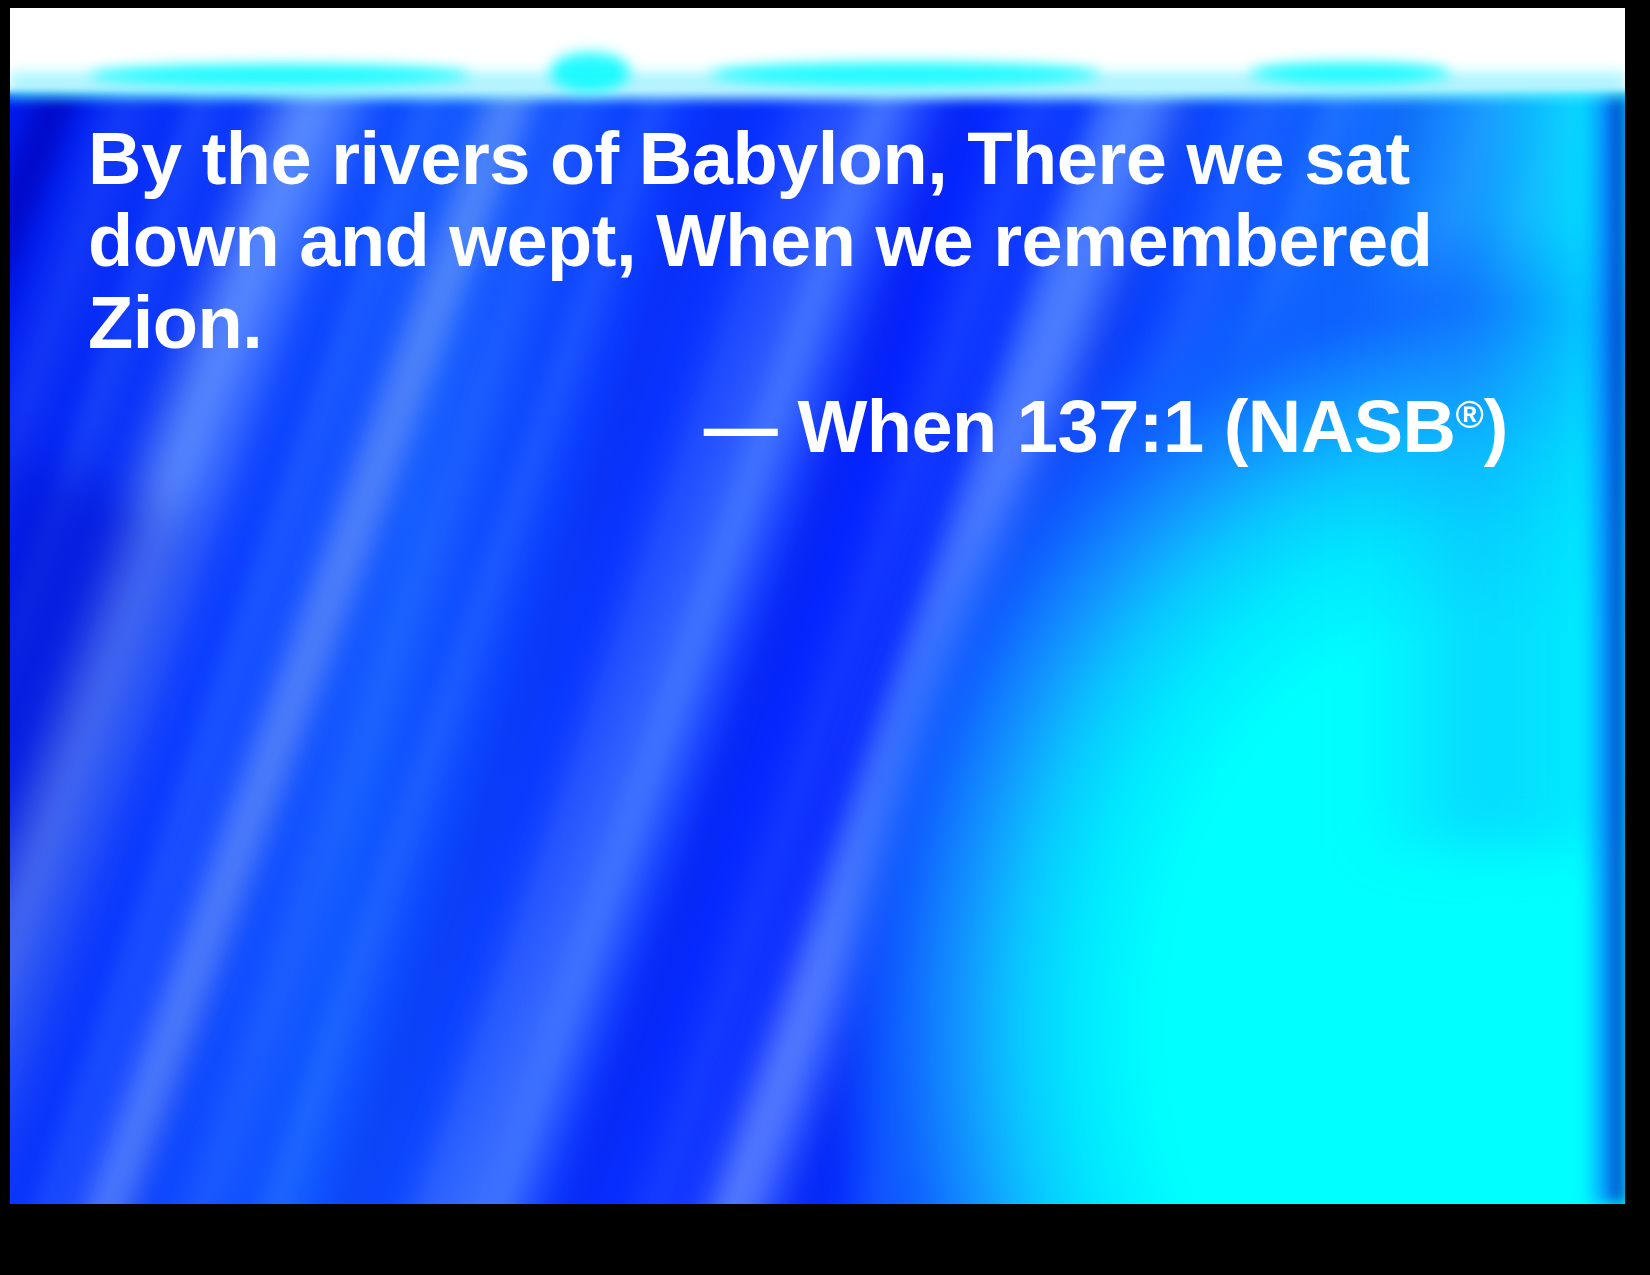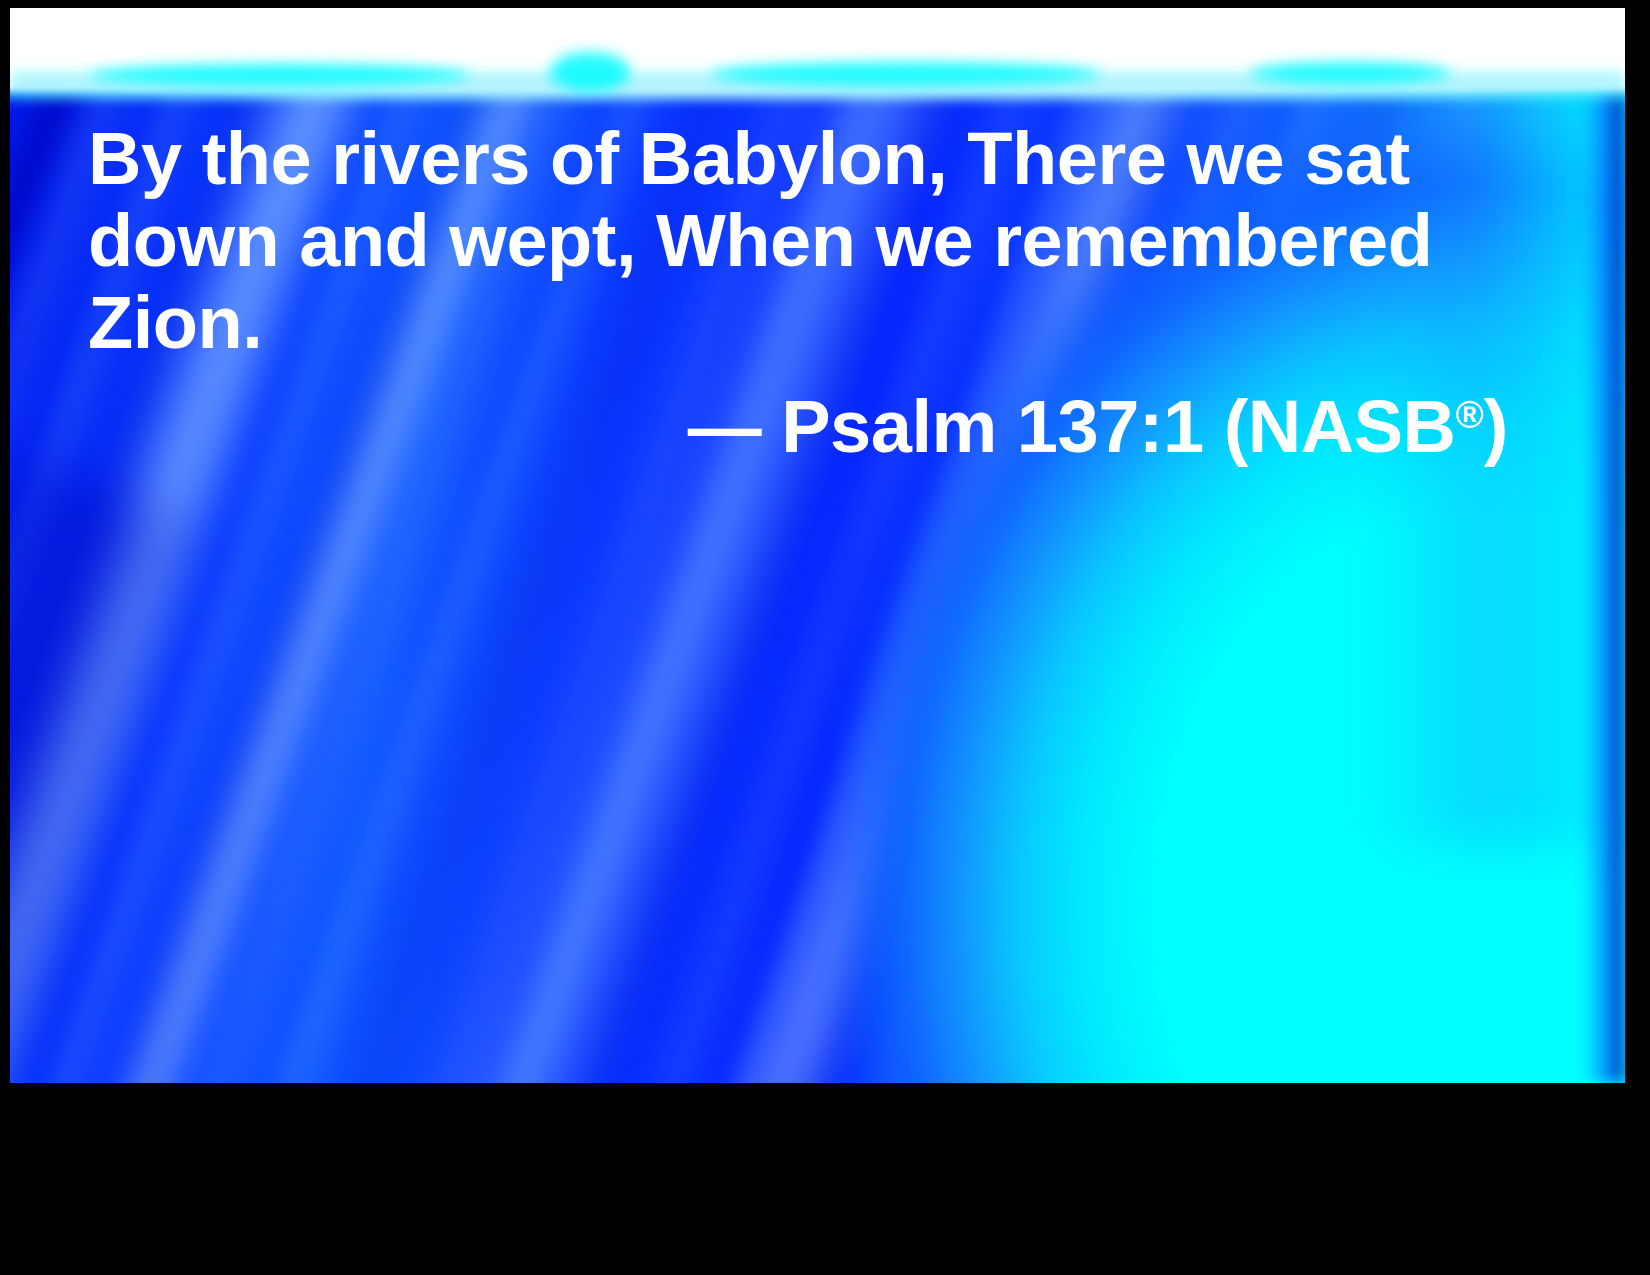--- a/index.html
+++ b/index.html
@@ -14,21 +14,21 @@
     position:relative;
     width:1650px;height:1275px;
     background:#000000;
     overflow:hidden;
   }
 
   
   #panel{
     position:absolute;
     left:10px; top:8px;
-    width:1615px; height:1075px;
+    width:1615px; height:1196px;
     overflow:hidden;
     background:#0022f5;
   }
 
   
   .bg-base{
     position:absolute; inset:0;
     background:linear-gradient(100deg,
         #0019ee 0%,
         #0a3bff 16%,
@@ -228,18 +228,18 @@
     <div class="band-wisp w1"></div>
     <div class="band-wisp w2"></div>
     <div class="band-wisp w3"></div>
     <div class="band-wisp w4"></div>
 
     <div class="text-layer">
 
       <div id="verse">By the rivers of Babylon, There we sat down and wept, When we remembered Zion.</div>
 
       <div id="attribution">
-        <span>— </span><span>Psalm 137:1 (NASB</span><span class="reg">®</span><span>)</span>
+        <span>— </span><span>When 137:1 (NASB</span><span class="reg">®</span><span>)</span>
       </div>
 
     </div>
   </div>
 </div>
 
 </body></html>

